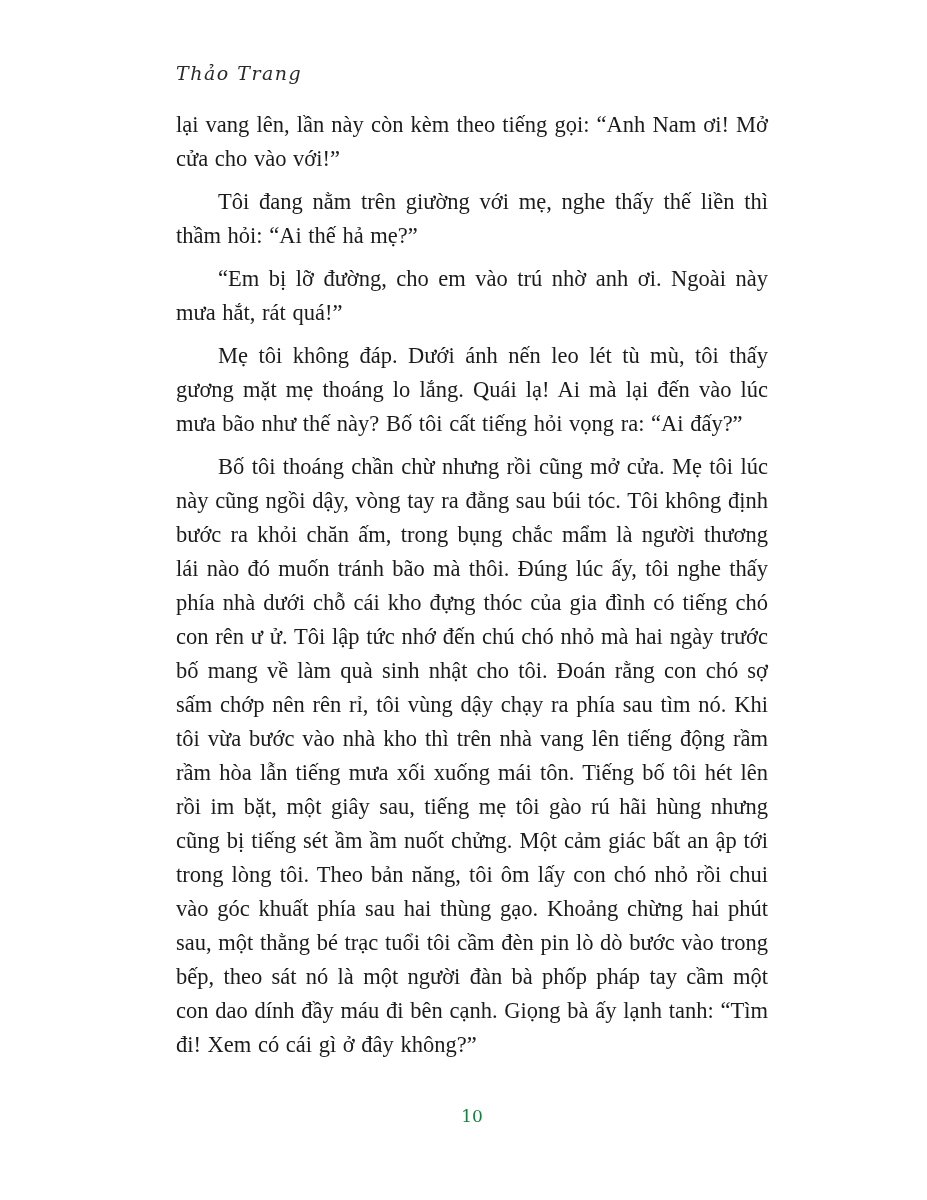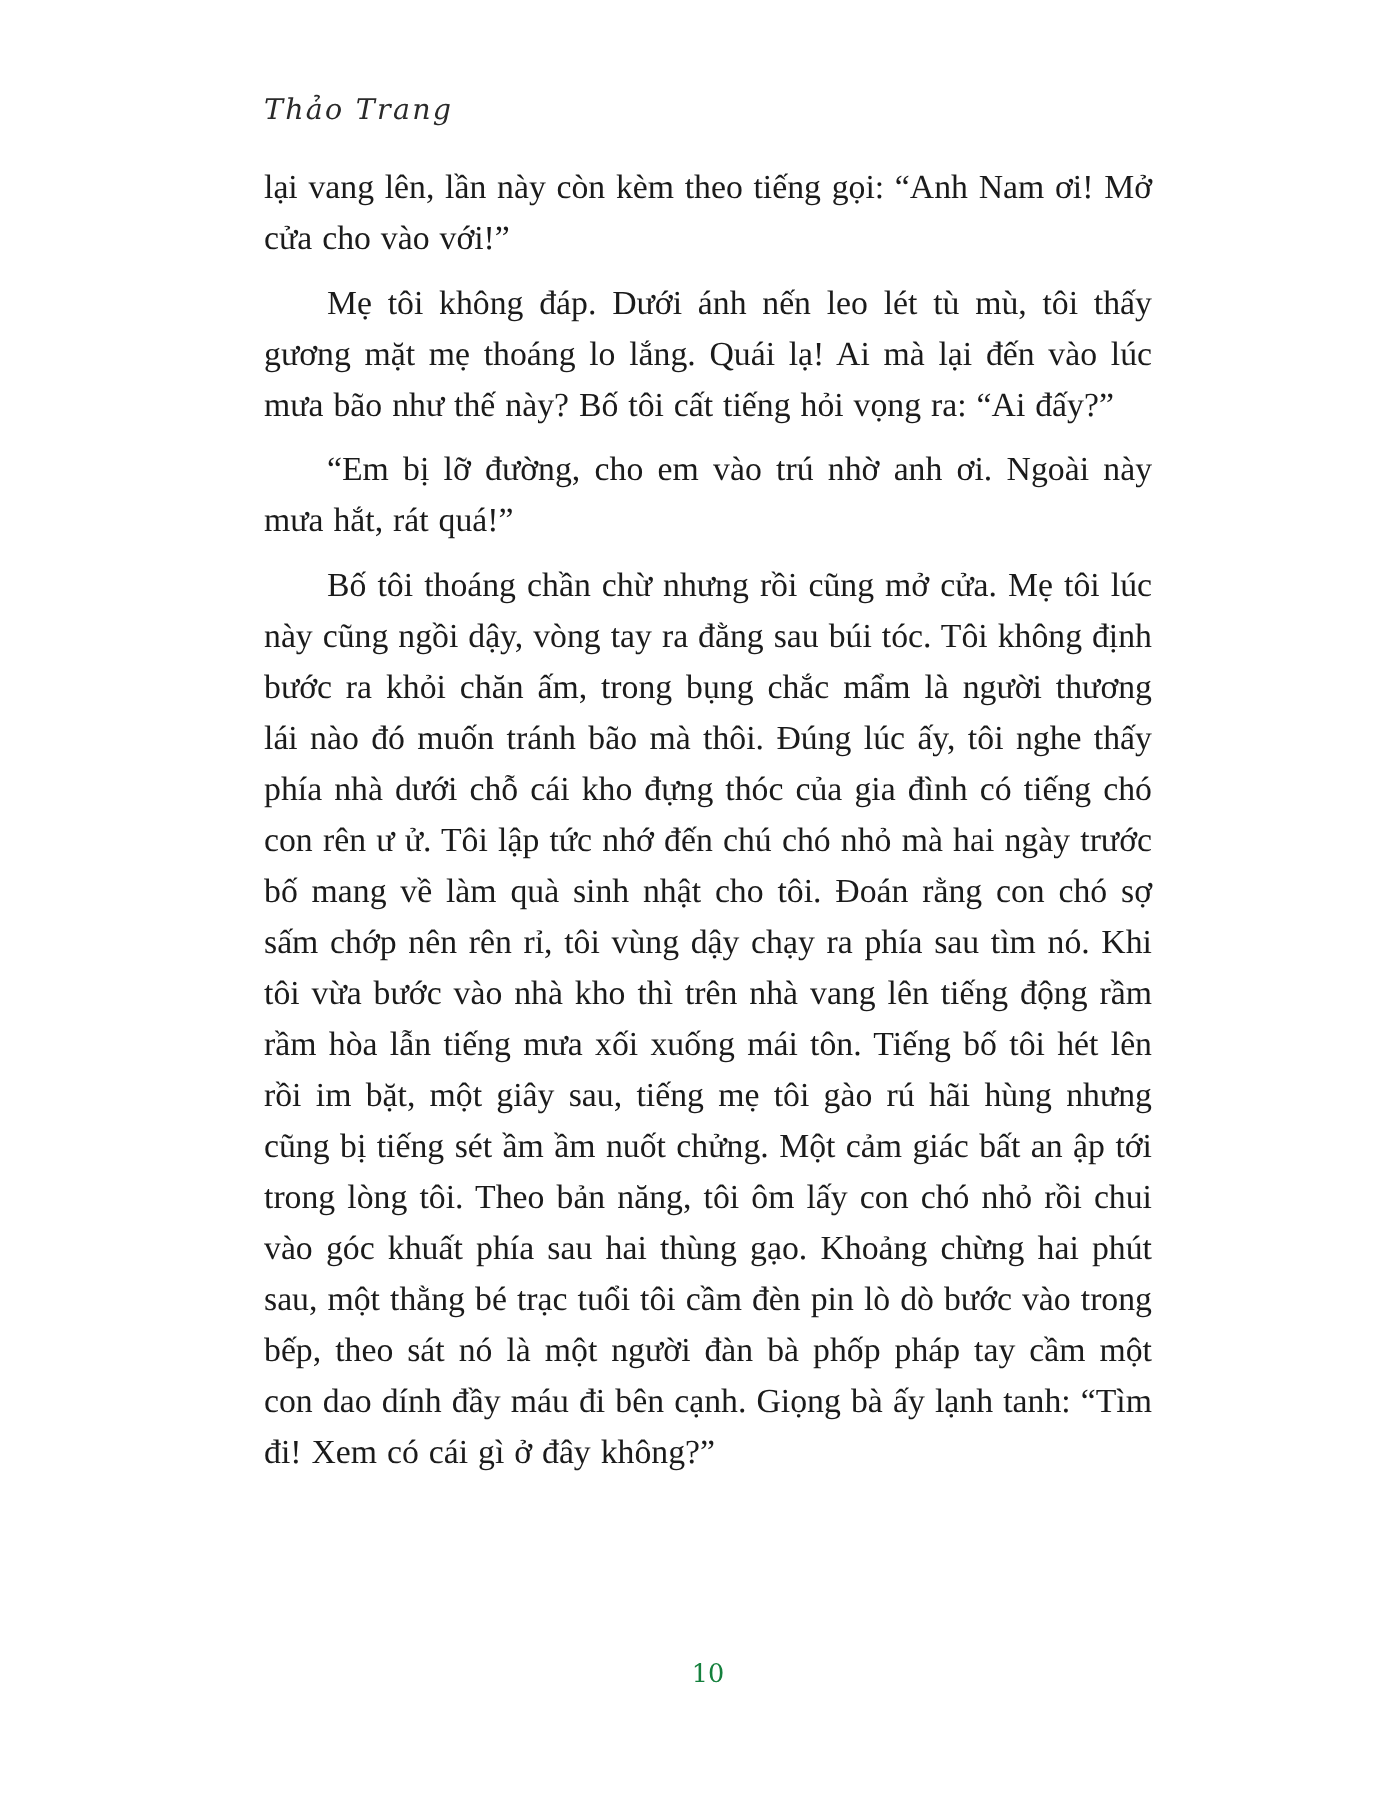--- a/index.html
+++ b/index.html
@@ -56,20 +56,21 @@
 </style>
 </head>
 <body>
 
 <div class="page">
 
   <div class="author-header">Thảo Trang</div>
 
   <div class="body-text">
     <p>lại vang lên, lần này còn kèm theo tiếng gọi: “Anh Nam ơi! Mở cửa cho vào với!”</p>
+    <p class="indent">Tôi đang nằm trên giường với mẹ, nghe thấy thế liền thì thầm hỏi: “Ai thế hả mẹ?”</p>
+    <p class="indent">“Em bị lỡ đường, cho em vào trú nhờ anh ơi. Ngoài này mưa hắt, rát quá!”</p>
     <p class="indent">Mẹ tôi không đáp. Dưới ánh nến leo lét tù mù, tôi thấy gương mặt mẹ thoáng lo lắng. Quái lạ! Ai mà lại đến vào lúc mưa bão như thế này? Bố tôi cất tiếng hỏi vọng ra: “Ai đấy?”</p>
-    <p class="indent">“Em bị lỡ đường, cho em vào trú nhờ anh ơi. Ngoài này mưa hắt, rát quá!”</p>
     <p class="indent">Bố tôi thoáng chần chừ nhưng rồi cũng mở cửa. Mẹ tôi lúc này cũng ngồi dậy, vòng tay ra đằng sau búi tóc. Tôi không định bước ra khỏi chăn ấm, trong bụng chắc mẩm là người thương lái nào đó muốn tránh bão mà thôi. Đúng lúc ấy, tôi nghe thấy phía nhà dưới chỗ cái kho đựng thóc của gia đình có tiếng chó con rên ư ử. Tôi lập tức nhớ đến chú chó nhỏ mà hai ngày trước bố mang về làm quà sinh nhật cho tôi. Đoán rằng con chó sợ sấm chớp nên rên rỉ, tôi vùng dậy chạy ra phía sau tìm nó. Khi tôi vừa bước vào nhà kho thì trên nhà vang lên tiếng động rầm rầm hòa lẫn tiếng mưa xối xuống mái tôn. Tiếng bố tôi hét lên rồi im bặt, một giây sau, tiếng mẹ tôi gào rú hãi hùng nhưng cũng bị tiếng sét ầm ầm nuốt chửng. Một cảm giác bất an ập tới trong lòng tôi. Theo bản năng, tôi ôm lấy con chó nhỏ rồi chui vào góc khuất phía sau hai thùng gạo. Khoảng chừng hai phút sau, một thằng bé trạc tuổi tôi cầm đèn pin lò dò bước vào trong bếp, theo sát nó là một người đàn bà phốp pháp tay cầm một con dao dính đầy máu đi bên cạnh. Giọng bà ấy lạnh tanh: “Tìm đi! Xem có cái gì ở đây không?”</p>
   </div>
 
   <div class="page-number">10</div>
 
 </div>
 
 </body></html>

